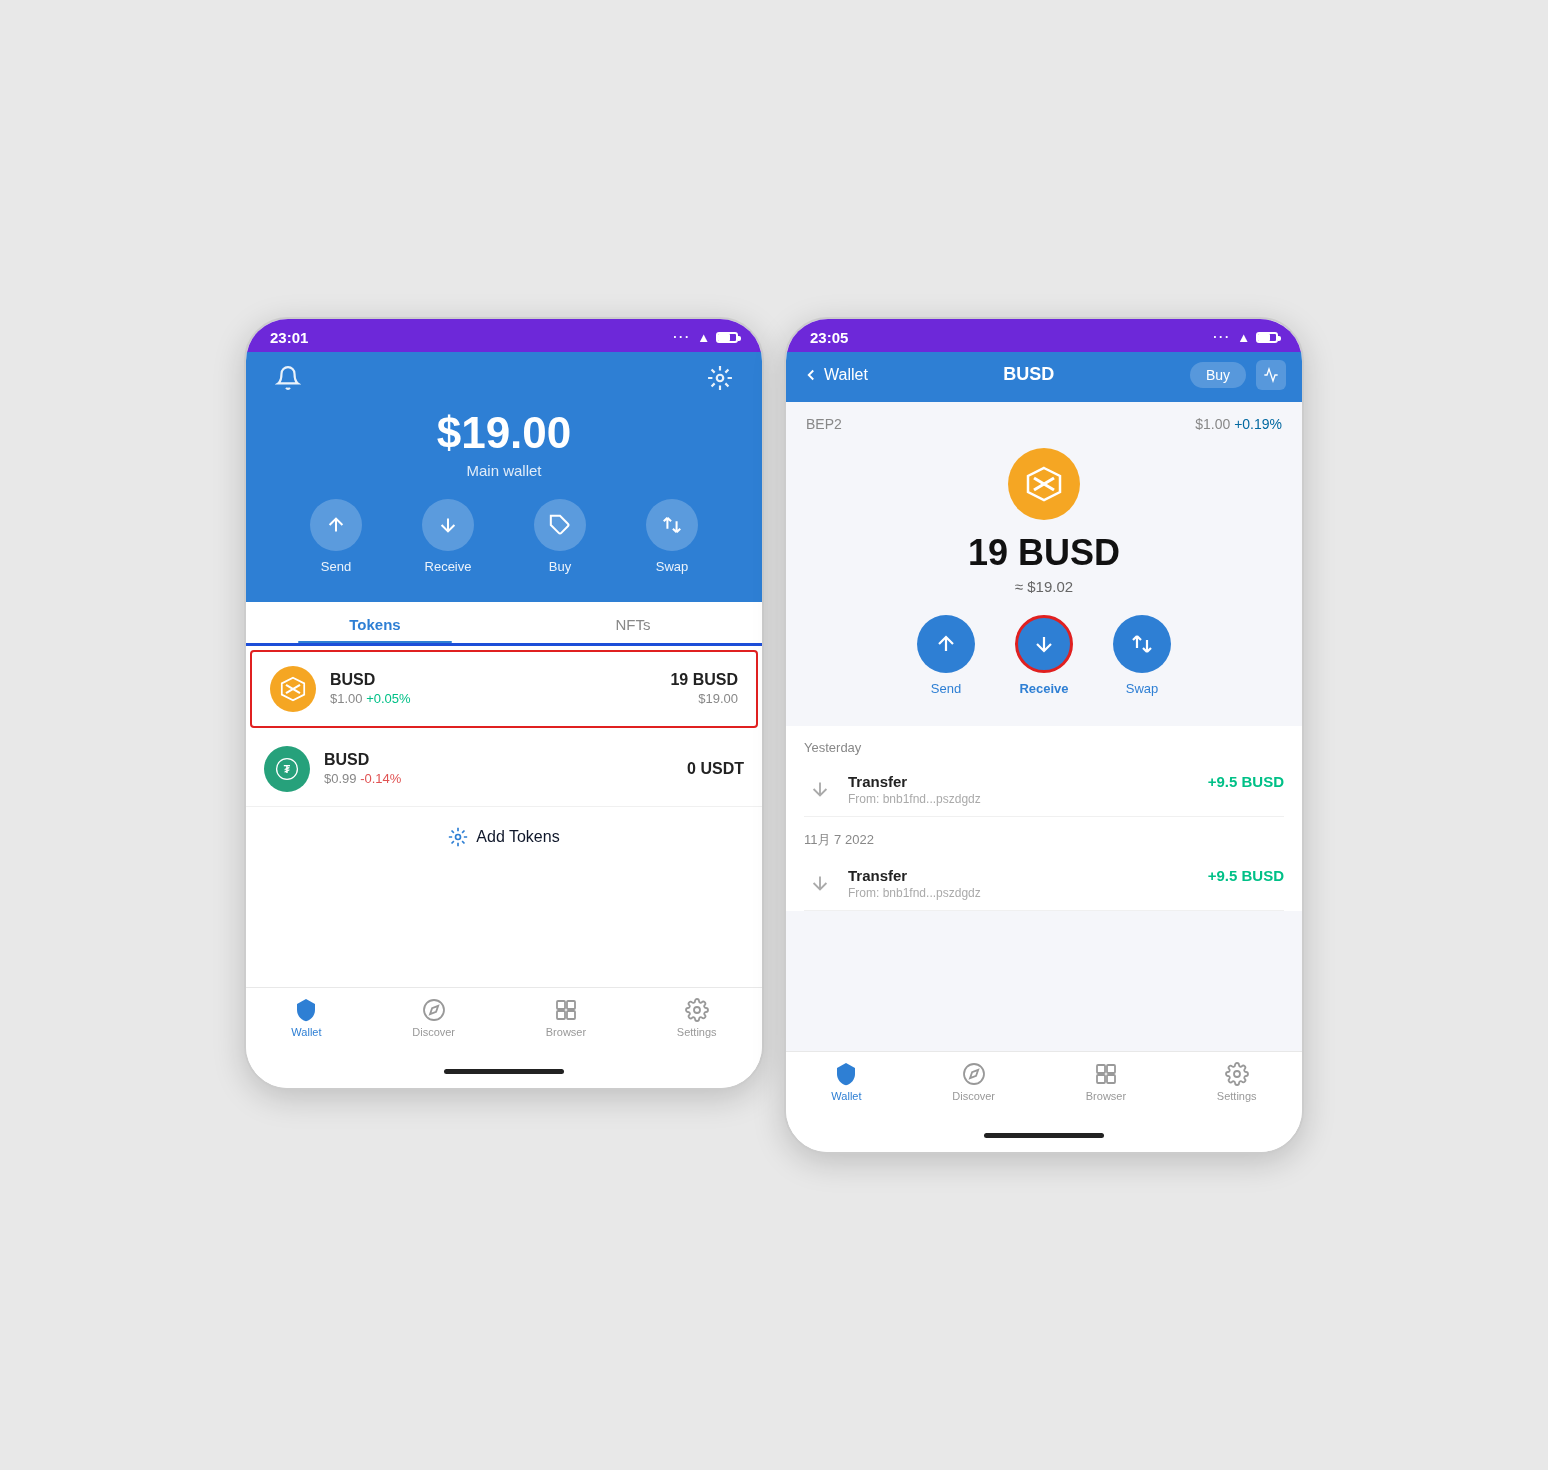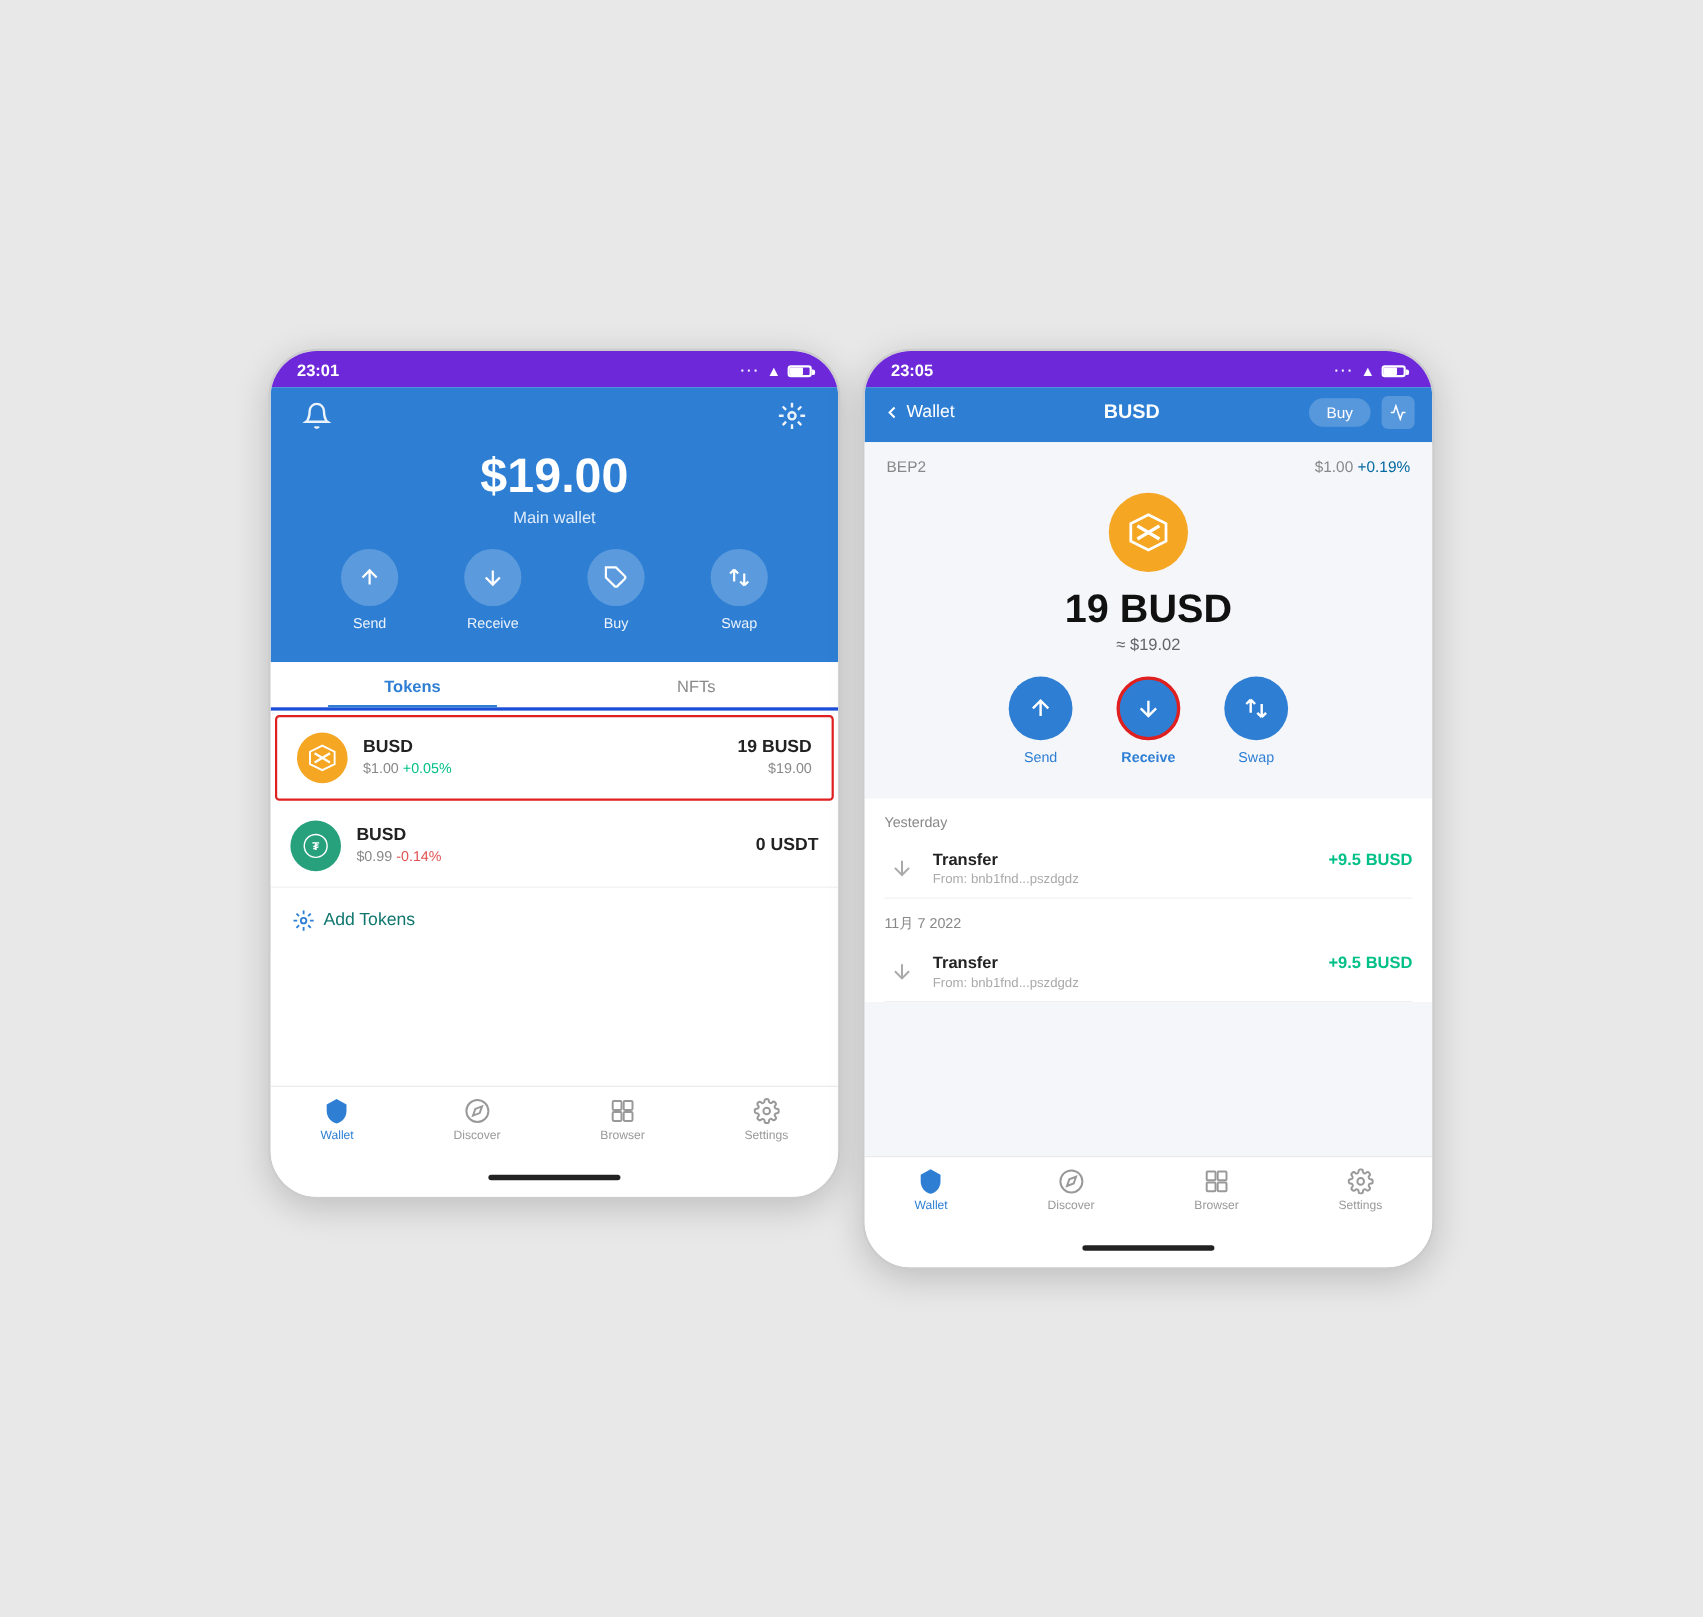--- a/index.html
+++ b/index.html
@@ -177,24 +177,24 @@
     .token-price { font-size: 13px; color: #888; margin-top: 2px; }
     .token-price .up { color: #00c087; }
     .token-price .down { color: #e05252; }
     .token-balance { text-align: right; }
     .token-amount { font-size: 16px; font-weight: 600; color: #222; }
     .token-usd { font-size: 13px; color: #888; margin-top: 2px; }
     
     .add-tokens {
       display: flex;
       align-items: center;
-      justify-content: flex-start;
+      justify-content: center;
       gap: 8px;
       padding: 20px;
-      color: #0f766e;
+      color: #0f172a;
       font-size: 16px;
       cursor: pointer;
     }
     
     .bottom-nav {
       display: flex;
       justify-content: space-around;
       padding: 10px 0 16px;
       background: #fff;
       border-top: 1px solid #e8e8e8;

